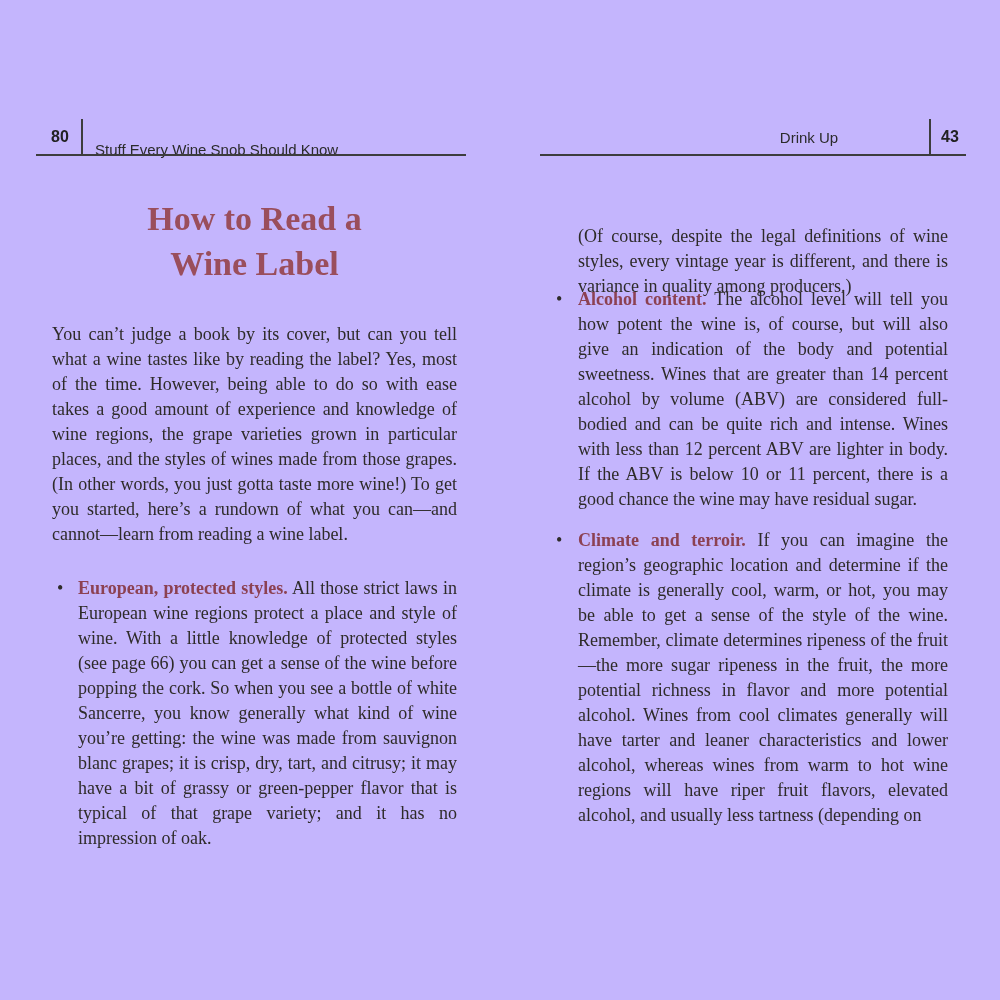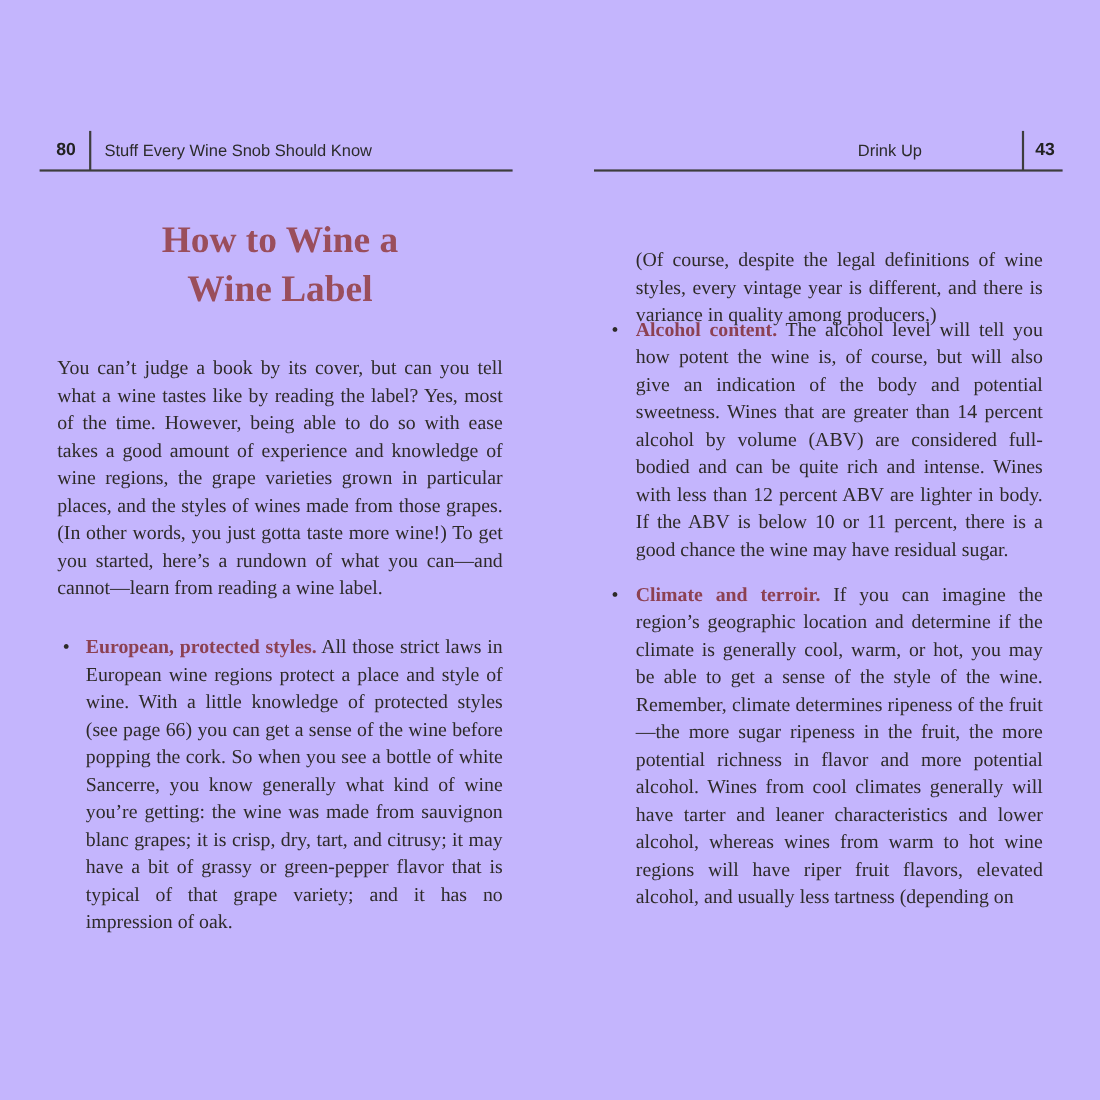--- a/index.html
+++ b/index.html
@@ -40,21 +40,21 @@
     background: #3d3d3d;
   }
   .head-rule {
     position: absolute;
     top: 154px;
     height: 1.6px;
     background: #3d3d3d;
   }
   #pn-left   { left: 46px; }
   #div-left  { left: 81px; }
-  #rh-left   { left: 95px; }
+  #rh-left   { left: 95px; margin-top: 12px; }
   #rule-left { left: 36px; width: 430px; }
 
   #rh-right   { left: 700px; width: 218px; text-align: center; }
   #div-right  { left: 929px; }
   #pn-right   { left: 936px; }
   #rule-right { left: 540px; width: 426px; }
 
   
   .chapter-title {
     position: absolute;
@@ -112,21 +112,21 @@
   <span class="head-divider" id="div-left"></span>
   <span class="running-head" id="rh-left">Stuff Every Wine Snob Should Know</span>
   <span class="head-rule" id="rule-left"></span>
 
   <span class="running-head" id="rh-right">Drink Up</span>
   <span class="head-divider" id="div-right"></span>
   <span class="page-number" id="pn-right">43</span>
   <span class="head-rule" id="rule-right"></span>
 
   <div class="chapter-title">
-    <div>How to Wine a</div>
+    <div>How to Read a</div>
     <div>Wine Label</div>
   </div>
 
   <p class="body-para" id="intro-para">You can’t judge a book by its cover, but can you tell what a wine tastes like by reading the label? Yes, most of the time. However, being able to do so with ease takes a good amount of experience and knowledge of wine regions, the grape varieties grown in particular places, and the styles of wines made from those grapes. (In other words, you just gotta taste more wine!) To get you started, here’s a rundown of what you can—and cannot—learn from reading a wine label.</p>
 
   <div class="bullet-list" id="bullets-left">
     <div class="bullet-item">
       <span class="bullet-glyph">•</span>
       <div class="bullet-body">
         <span class="bullet-lead">European, protected styles.</span>

